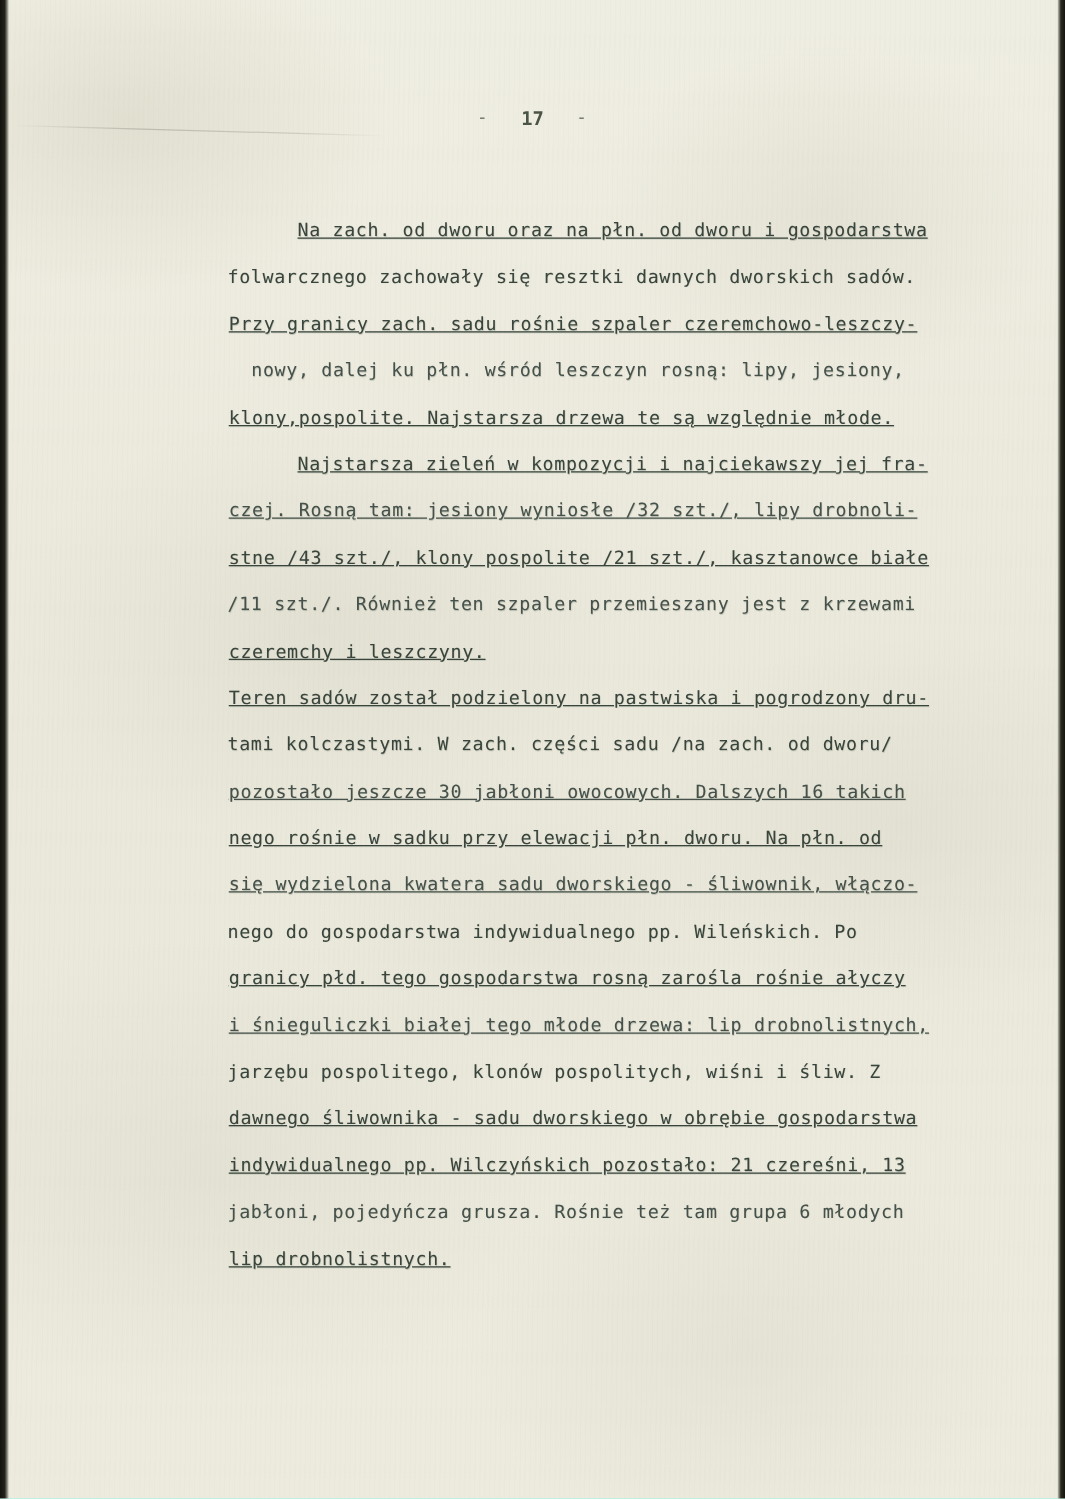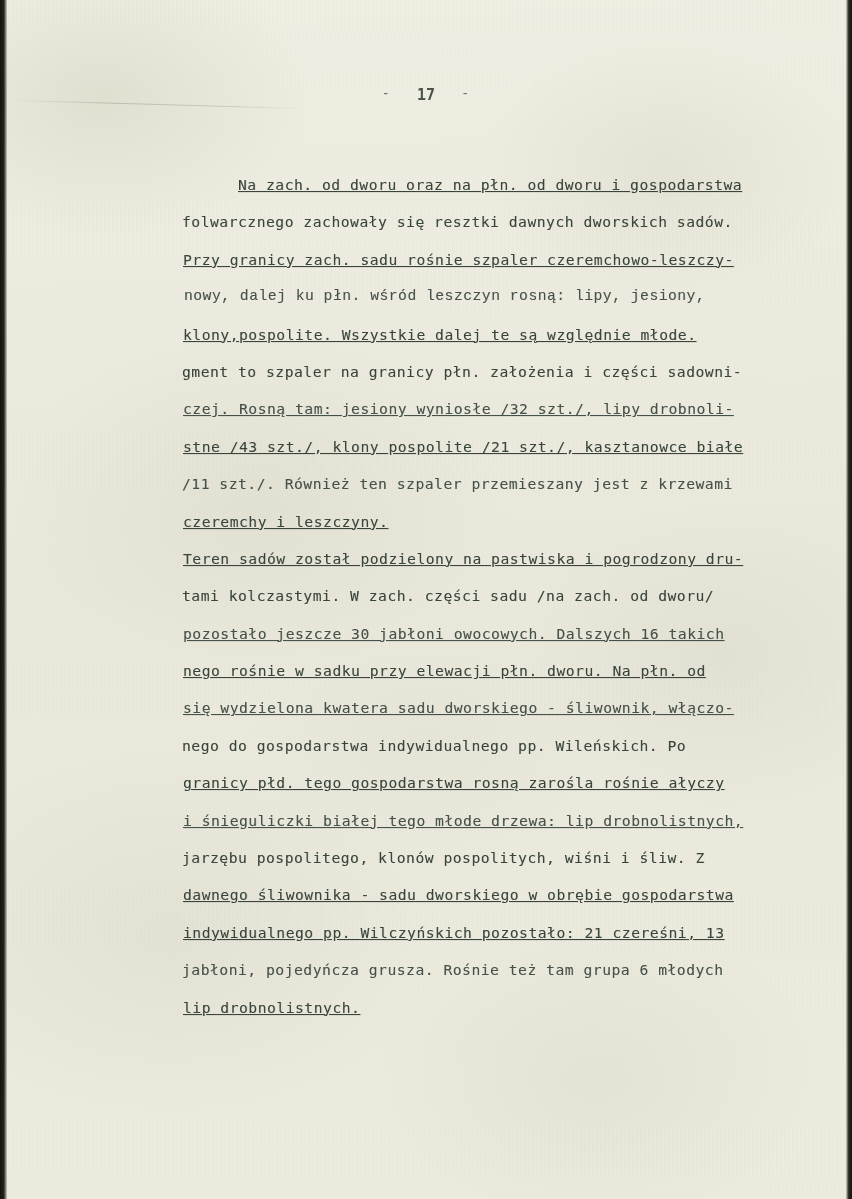--- a/index.html
+++ b/index.html
@@ -127,21 +127,21 @@
   .line.indent {
     text-indent: 55px;
   }
 
   
   .ink-dark   { color: #39453c; }
   .ink-medium { color: #45514a; }
 
   .shift-a { position: relative; left: 0px; text-decoration: underline; }
   .shift-b { position: relative; left: -1px; }
-  .shift-c { position: relative; left: 1px; font-family: Liberation Mono, monospace; }
+  .shift-c { position: relative; left: 18px; }
 </style>
 </head>
 <body>
 
 <div class="page">
 
   <div class="paper-texture"></div>
   <div class="paper-fibre"></div>
   <div class="crease"></div>
 
@@ -150,23 +150,23 @@
     <div class="page-header">
       <span class="dash">-</span><span class="num">17</span><span class="dash">-</span>
     </div>
 
     <div class="body-text">
 
       <div class="line indent ink-dark shift-a">Na zach. od dworu oraz na płn. od dworu i gospodarstwa</div>
       <div class="line ink-dark shift-b">folwarcznego zachowały się resztki dawnych dworskich sadów.</div>
       <div class="line ink-dark shift-a">Przy granicy zach. sadu rośnie szpaler czeremchowo-leszczy-</div>
       <div class="line ink-medium shift-c">nowy, dalej ku płn. wśród leszczyn rosną: lipy, jesiony,</div>
-      <div class="line ink-dark shift-a">klony,pospolite. Wszystkie dalej te są względnie młode.</div>
+      <div class="line ink-dark shift-a">klony,pospolite. Najstarsza drzewa te są względnie młode.</div>
 
-      <div class="line ink-dark shift-b">gment to szpaler na granicy płn. założenia i części sadowni-</div>
+      <div class="line indent ink-dark shift-a">Najstarsza zieleń w kompozycji i najciekawszy jej fra-</div>
       <div class="line ink-medium shift-a">czej. Rosną tam: jesiony wyniosłe /32 szt./, lipy drobnoli-</div>
       <div class="line ink-dark shift-a">stne /43 szt./, klony pospolite /21 szt./, kasztanowce białe</div>
       <div class="line ink-medium shift-b">/11 szt./. Również ten szpaler przemieszany jest z krzewami</div>
       <div class="line ink-dark shift-a">czeremchy i leszczyny.</div>
 
       <div class="line ink-dark shift-a">Teren sadów został podzielony na pastwiska i pogrodzony dru-</div>
       <div class="line ink-dark shift-b">tami kolczastymi. W zach. części sadu /na zach. od dworu/</div>
       <div class="line ink-medium shift-a">pozostało jeszcze 30 jabłoni owocowych. Dalszych 16 takich</div>
       <div class="line ink-dark shift-a">nego rośnie w sadku przy elewacji płn. dworu. Na płn. od</div>
       <div class="line ink-medium shift-a">się wydzielona kwatera sadu dworskiego - śliwownik, włączo-</div>

